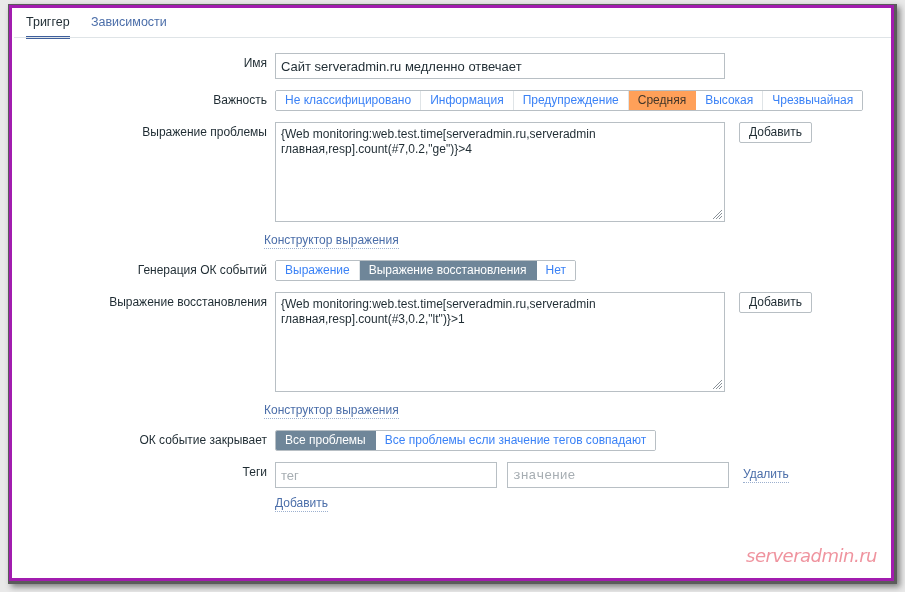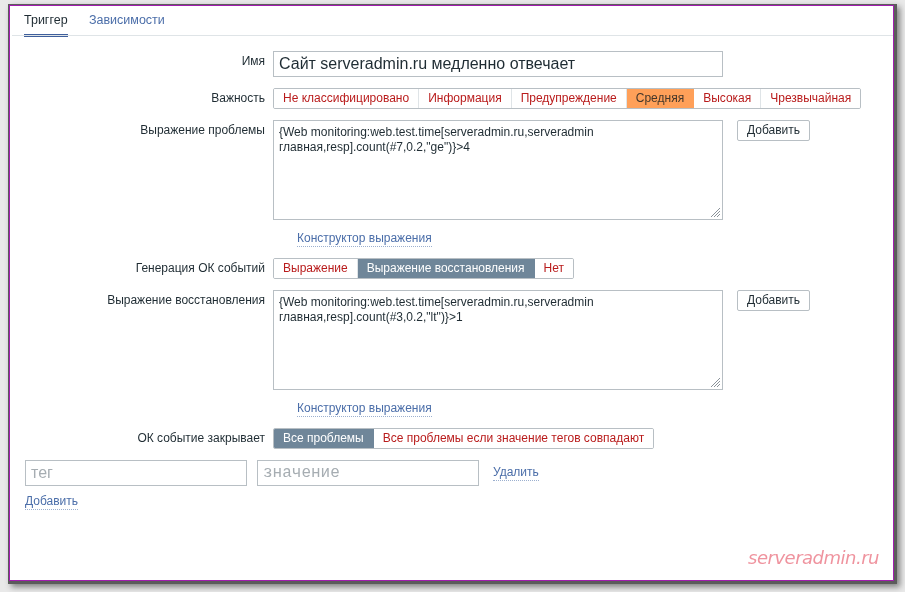--- a/index.html
+++ b/index.html
@@ -29,21 +29,21 @@
     left: 8px; top: 4px;
     width: 889px; height: 580px;
     background: #5b5b5b;
     box-shadow: 3px 3px 6px rgba(0,0,0,0.45);
   }
   .window {
     position: absolute;
     left: 9px; top: 5px;
     width: 885px; height: 576px;
     background: #ffffff;
-    border: 1px solid #a21caf;
+    border: 3px solid #a21caf;
     box-sizing: border-box;
     overflow: hidden;
   }
 
   
   .tabbar {
     position: relative;
     height: 30px;
     padding-left: 14px;
     box-sizing: border-box;
@@ -105,21 +105,21 @@
     align-items: flex-start;
   }
 
   
   .text-input {
     height: 21px;
     box-sizing: border-box;
     border: 1px solid #b8bfc4;
     background: #fff;
     font-family: "Liberation Sans", sans-serif;
-    font-size: 16px;
+    font-size: 13px;
     color: #1f2c33;
     padding: 12px 5px;
     outline: none;
   }
   .text-input::placeholder { color: #a6adb2; }
   .name-input { width: 450px; }
 
   
   .btn-group {
     display: inline-flex;
@@ -130,21 +130,21 @@
     border-radius: 2px;
     overflow: hidden;
   }
   .seg {
     display: flex;
     align-items: center;
     justify-content: center;
     padding: 0 9px;
     font-size: 12px;
     line-height: 19px;
-    color: #b91c1c;
+    color: #3b82f6;
     background: #fff;
     border-right: 1px solid #dfe4e7;
     cursor: pointer;
     white-space: nowrap;
     box-sizing: border-box;
     height: 100%;
   }
   .seg:last-child { border-right: none; }
   .seg.sel-gray {
     background: #6f8699;
@@ -205,21 +205,20 @@
     text-decoration: none;
     border-bottom: 1px dotted #9cb0cf;
     cursor: pointer;
     line-height: 15px;
     display: inline-block;
   }
   .sublink-row {
     display: flex;
     margin-top: 4px;
     margin-bottom: 11px;
-    gap: 35px;
   }
   .sublink-row .spacer {
     width: 248px;
     flex: 0 0 248px;
   }
   .sublink-row .linkpad { padding-left: 4px; }
 
   
   .tag-inputs { display: flex; align-items: center; }
   .tag-name { width: 222px; margin-right: 10px; }
@@ -337,20 +336,21 @@
         <div class="label">ОК событие закрывает</div>
         <div class="field">
           <div class="btn-group">
             <div class="seg sel-gray">Все проблемы</div>
             <div class="seg">Все проблемы если значение тегов совпадают</div>
           </div>
         </div>
       </div>
 
       <div class="row">
+        <div class="label">Теги</div>
         <div class="field">
           <div>
             <div class="tag-inputs">
               <input class="text-input tag-name" type="text" placeholder="тег" style="">
               <input class="text-input tag-value" type="text" placeholder="значение" style="">
               <a class="link">Удалить</a>
             </div>
             <div style="margin-top:8px;">
               <a class="link">Добавить</a>
             </div>

